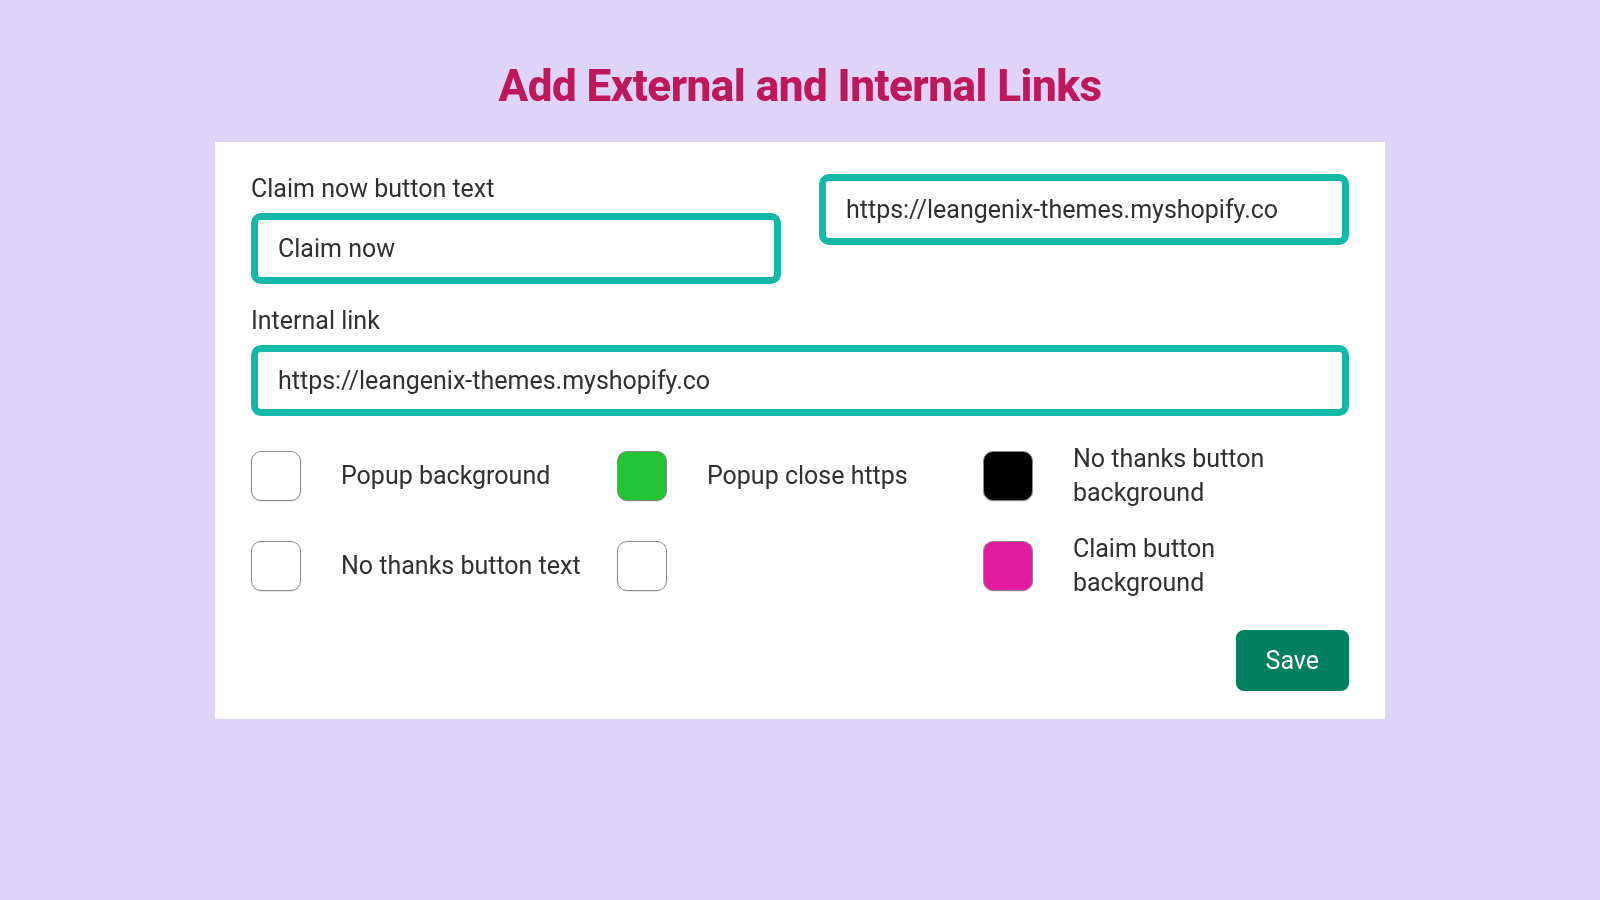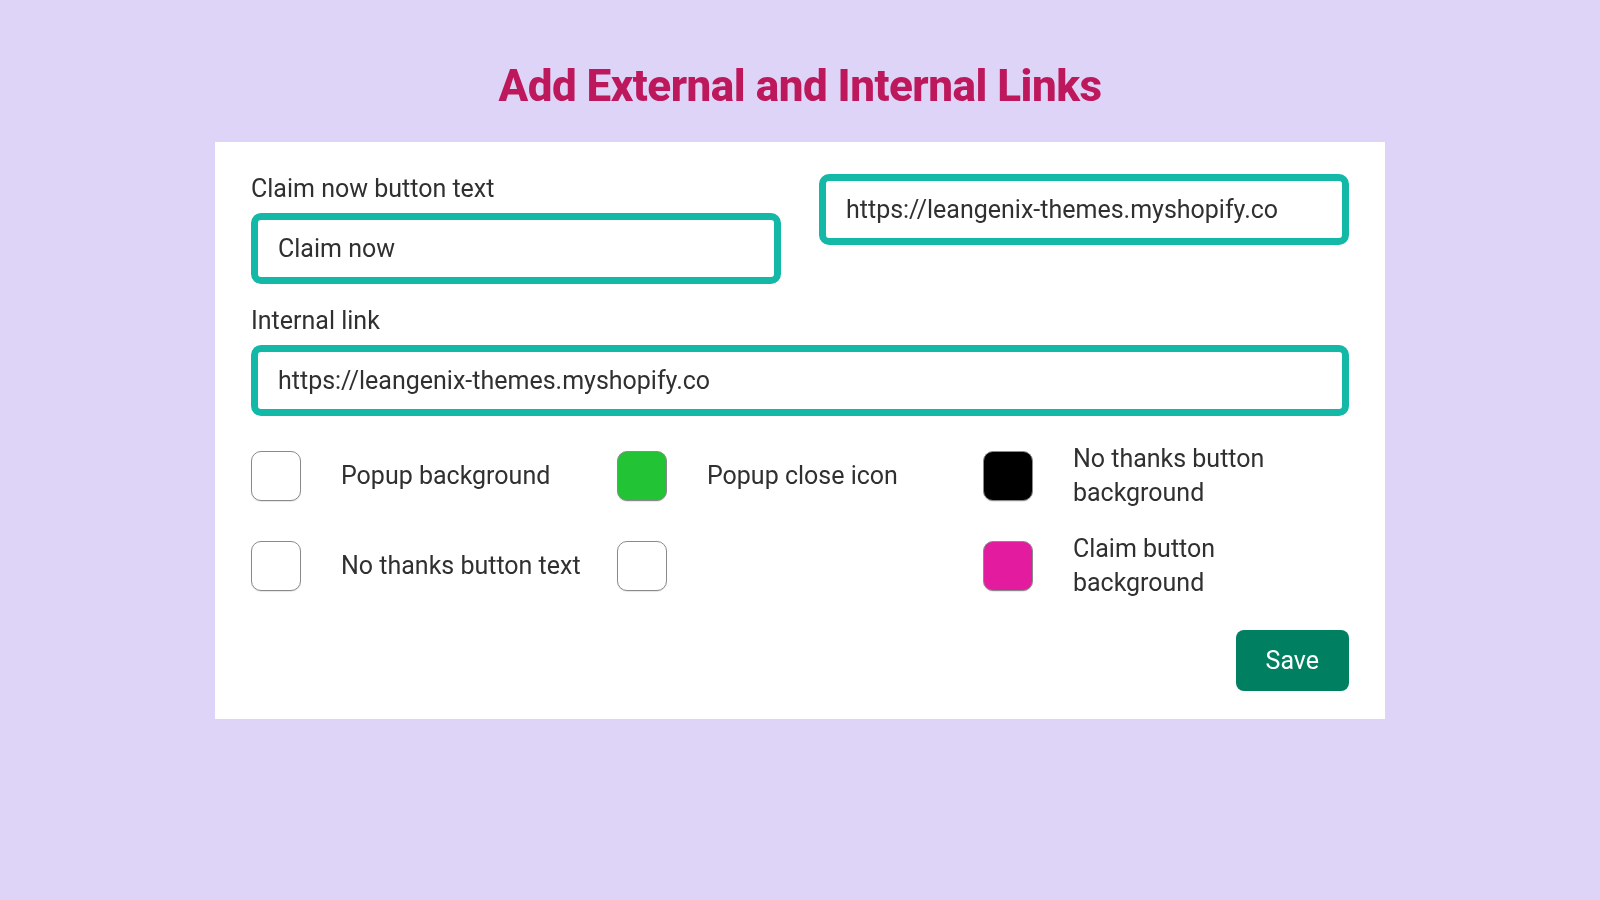--- a/index.html
+++ b/index.html
@@ -116,21 +116,21 @@
     </div>
   </div>
 
   <div class="swatch-grid">
     <div class="swatch-item">
       <div class="swatch" style="background:#FFFFFF"></div>
       <div class="swatch-label">Popup background</div>
     </div>
     <div class="swatch-item">
       <div class="swatch" style="background:#22C335"></div>
-      <div class="swatch-label">Popup close icon</div>
+      <div class="swatch-label">Popup close https</div>
     </div>
     <div class="swatch-item">
       <div class="swatch" style="background:#000000"></div>
       <div class="swatch-label">No thanks button background</div>
     </div>
     <div class="swatch-item">
       <div class="swatch" style="background:#FFFFFF"></div>
       <div class="swatch-label">No thanks button text</div>
     </div>
     <div class="swatch-item">

